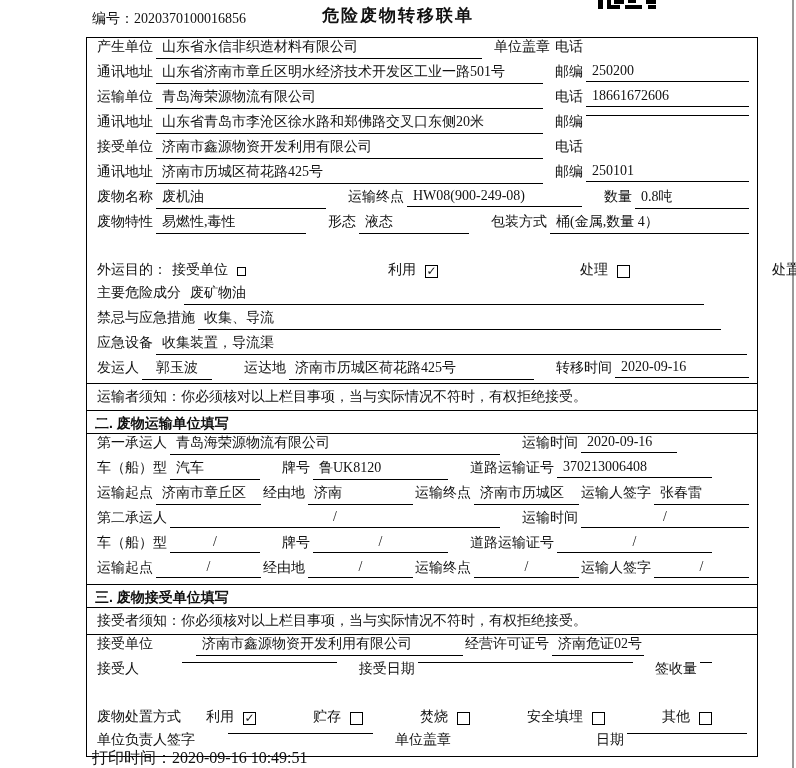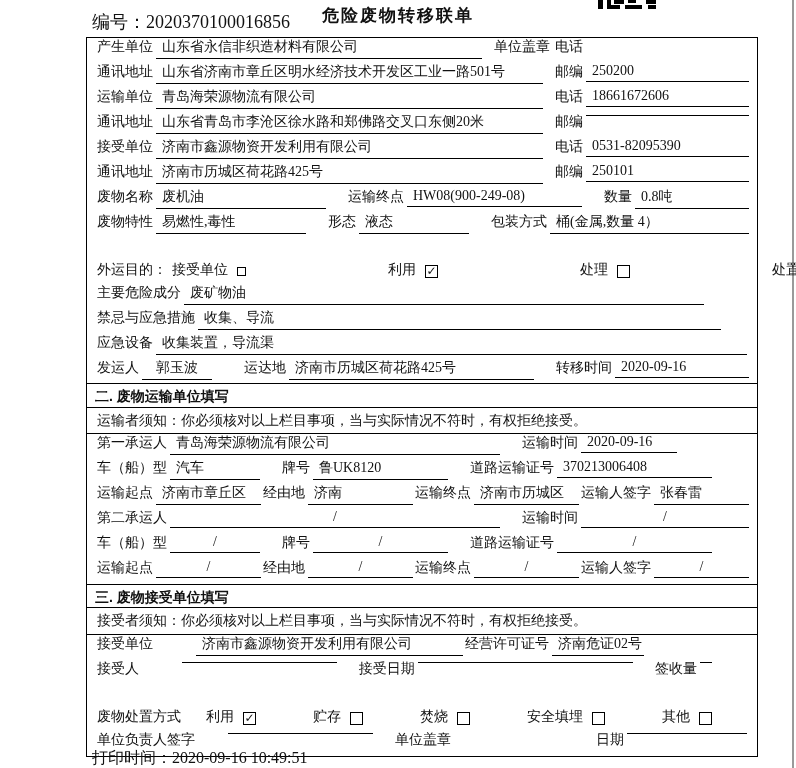--- a/index.html
+++ b/index.html
@@ -1,19 +1,19 @@
 <!DOCTYPE html>
 <html><head>
 <meta charset="utf-8">
 <style>
   * { margin:0; padding:0; box-sizing:border-box; }
   html,body { width:796px; height:768px; background:#ffffff; overflow:hidden; }
   body { font-family:"Liberation Serif","DejaVu Serif",serif; color:#111; font-size:14px; position:relative; }
 
-  .doc-number { position:absolute; left:92px; top:10px; font-size:18px; white-space:nowrap; }
+  .doc-number { position:absolute; left:92px; top:10px; font-size:14px; white-space:nowrap; }
   .doc-title  { position:absolute; left:0; top:4px; width:796px; text-align:center;
                 font-family:"Liberation Sans","DejaVu Sans",sans-serif;
                 font-size:17px; font-weight:bold; letter-spacing:2px; }
   .qr-frag { position:absolute; left:598px; top:0; width:58px; height:9px; }
   .page-edge { position:absolute; right:2px; top:0; width:2px; height:768px; background:#9a9a9a; }
 
   .form { position:absolute; left:86px; top:38px; width:672px; }
   .box  { border:1.5px solid #000; margin-top:-1.5px; background:#fff; }
   .hdr  { font-family:"Liberation Sans","DejaVu Sans",sans-serif; font-weight:bold;
           font-size:14px; padding:4px 8px; height:25px; }
@@ -101,21 +101,20 @@
       </div>
       <span class="lbl">邮编</span>
       <span class="val grow"></span>
     </div>
     <div class="row">
       <div class="left458">
         <span class="lbl">接受单位</span>
         <span class="val grow">济南市鑫源物资开发利用有限公司</span>
       </div>
       <span class="lbl">电话</span>
-      <span class="val grow">0531-82095390</span>
     </div>
     <div class="row">
       <div class="left458">
         <span class="lbl">通讯地址</span>
         <span class="val grow">济南市历城区荷花路425号</span>
       </div>
       <span class="lbl">邮编</span>
       <span class="val grow">250101</span>
     </div>
     <div class="row">
@@ -168,22 +167,22 @@
     <div class="row">
       <span class="lbl">发运人</span>
       <span class="val w70 center">郭玉波</span>
       <span class="lbl ml30">运达地</span>
       <span class="val w245">济南市历城区荷花路425号</span>
       <span class="lbl ml20">转移时间</span>
       <span class="val grow">2020-09-16</span>
     </div>
   </div>
 
+  <div class="box notice">运输者须知：你必须核对以上栏目事项，当与实际情况不符时，有权拒绝接受。</div>
   <div class="box hdr">二. 废物运输单位填写</div>
-  <div class="box notice">运输者须知：你必须核对以上栏目事项，当与实际情况不符时，有权拒绝接受。</div>
   <div class="box">
     <div class="row">
       <span class="lbl">第一承运人</span>
       <span class="val w330">青岛海荣源物流有限公司</span>
       <span class="lbl ml20">运输时间</span>
       <span class="val grow mr72">2020-09-16</span>
     </div>
     <div class="row">
       <span class="lbl">车（船）型</span>
       <span class="val w90">汽车</span>

